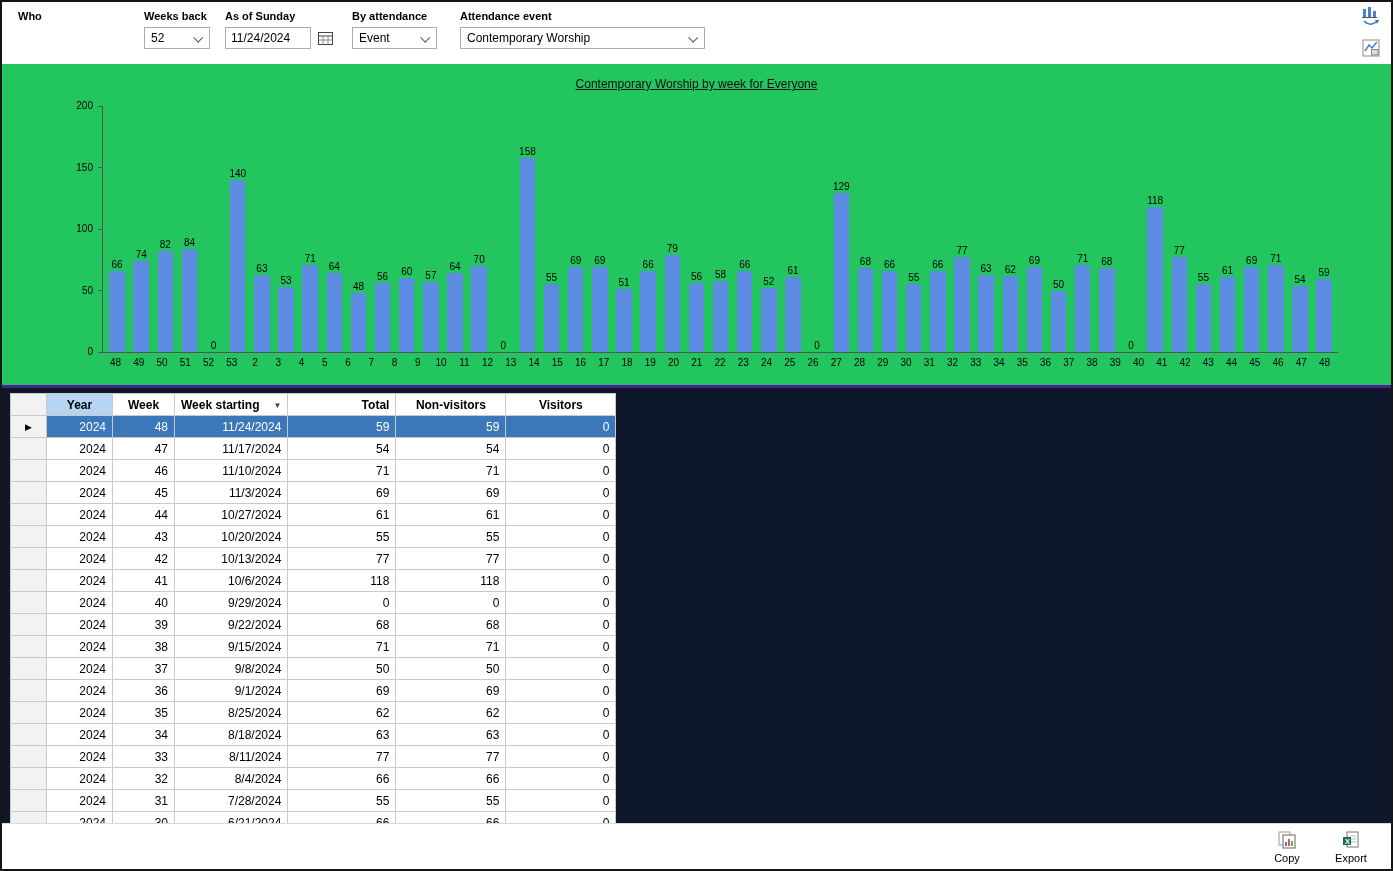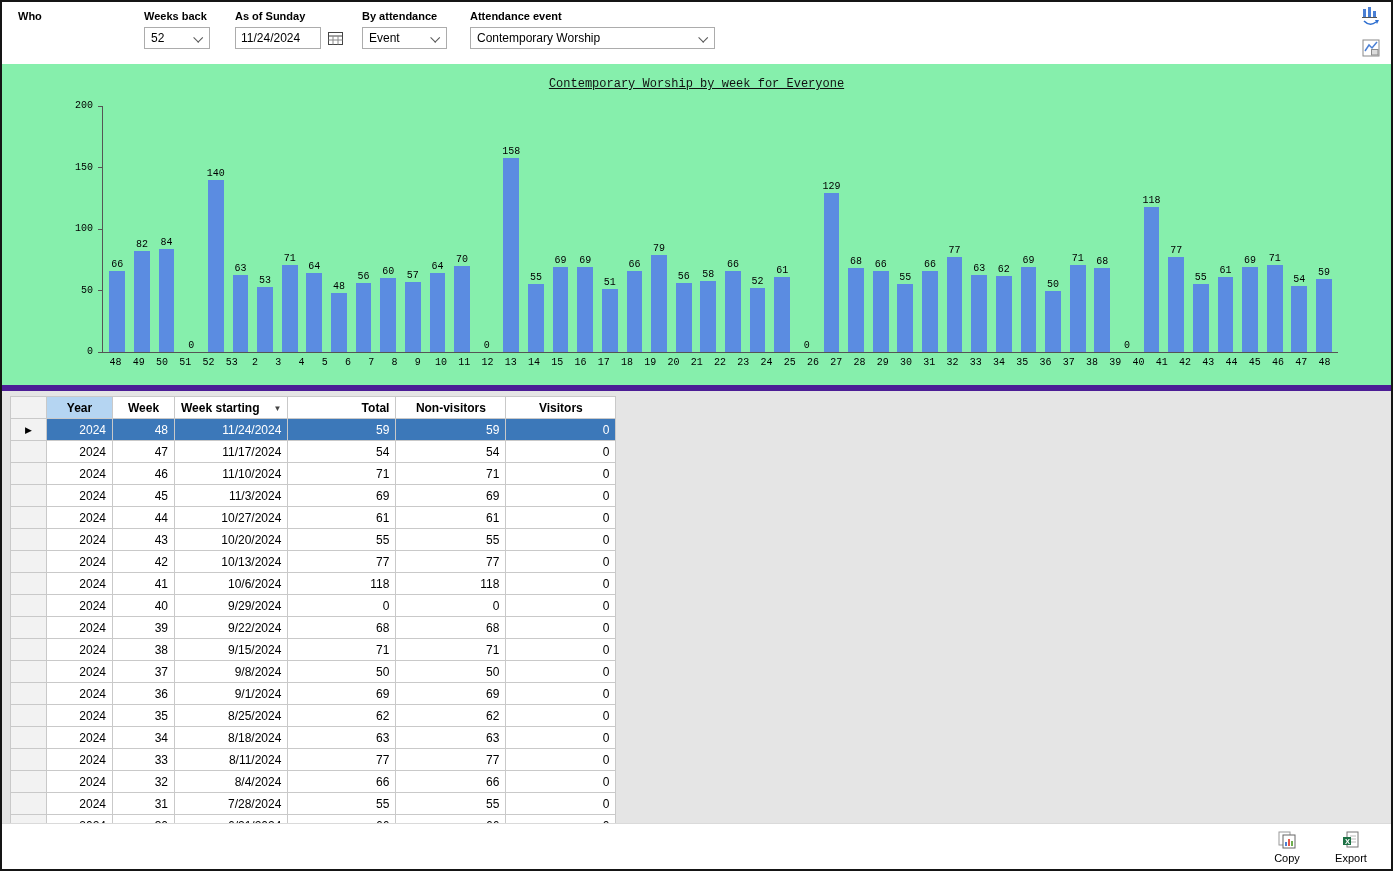--- a/index.html
+++ b/index.html
@@ -40,42 +40,42 @@
   }
   .chev {
     width: 7px; height: 7px;
     border-right: 1.4px solid #555;
     border-bottom: 1.4px solid #555;
     transform: rotate(45deg) translateY(-1px);
     margin-right: 8px;
     flex: 0 0 auto;
   }
   .g-who   { width: 108px; margin-right: 18px; gap: 38px; }
-  .g-weeks { width: 66px;  margin-right: 25px; justify-content: center; }
+  .g-weeks { width: 66px;  margin-right: 15px; justify-content: center; }
   .g-asof  { width: 112px; margin-right: 15px; }
   .g-byatt { width: 85px;  margin-right: 23px; }
   .g-event { width: 245px; }
   .date-row { display: flex; align-items: center; }
   .date-box {
     width: 86px; height: 22px;
     border: 1px solid #acacac;
     background: #fff;
     font-size: 12px;
     display: flex; align-items: center;
     padding-left: 5px;
   }
   .cal-btn { margin-left: 5px; width: 20px; height: 20px; display: flex; align-items: center; justify-content: center; cursor: pointer; }
   .toolbar-icons {
     position: absolute; right: 9px; top: 3px;
     display: flex; flex-direction: column; gap: 7px; align-items: center;
   }
   .tb-icon { width: 22px; height: 24px; display: flex; align-items: center; justify-content: center; cursor: pointer; }
 
   
-  .chart-section { height: 321px; position: relative; background: #86efac; font-family: Liberation Mono, monospace; }
+  .chart-section { height: 321px; position: relative; background: #22c55e; }
   .chart-title {
     position: absolute; top: 13px; left: 0; width: 100%;
     text-align: center; font-size: 12px;
     text-decoration: underline; color: #111;
     cursor: pointer;
   }
   .plot {
     position: absolute; left: 100px; right: 53px; top: 42px; bottom: 32px;
     border-left: 1px solid #555;
     border-bottom: 1px solid #555;
@@ -93,24 +93,24 @@
     position: absolute; right: calc(100% + 10px);
     font-size: 10px; line-height: 12px; white-space: nowrap;
   }
   .ytick-mark { position: absolute; right: 100%; width: 5px; height: 1px; background: #555; }
   .x-labels { position: absolute; left: 100px; right: 53px; top: 293px; display: flex; padding: 0 2px; }
   .x-label { flex: 1; text-align: center; font-size: 10px; min-width: 0; }
 
   
   .table-section {
     height: 438px;
-    border-top: 6px solid #4c1d95;
+    border-top: 3px solid #4c1d95;
     overflow: hidden;
     padding: 5px 0 0 8px;
-    background: #e5e5e5;
+    background: #0f172a;
   }
   table.grid { border-collapse: collapse; table-layout: fixed; font-size: 12px; }
   .grid th, .grid td {
     border: 1px solid #c9c9c9;
     height: 22px;
     padding: 0 6px;
     white-space: nowrap;
     overflow: hidden;
   }
   .grid th { font-weight: bold; background: #ffffff; text-align: center; }
@@ -219,20 +219,24 @@
     </div>
   </div>
 
   <div class="chart-section">
     <div class="chart-title">Contemporary Worship by week for Everyone</div>
     <div class="plot">
       <div class="bars">
           <div class="bar-slot">
             <div class="bar-value">66</div>
             <div class="bar" style="height: 33%; background: rgb(91, 140, 225);"></div>
+          </div>
+          <div class="bar-slot">
+            <div class="bar-value">74</div>
+            <div class="bar" style="height: 37%; background: rgb(91, 140, 225);"></div>
           </div>
           <div class="bar-slot">
             <div class="bar-value">82</div>
             <div class="bar" style="height: 41%; background: rgb(91, 140, 225);"></div>
           </div>
           <div class="bar-slot">
             <div class="bar-value">84</div>
             <div class="bar" style="height: 42%; background: rgb(91, 140, 225);"></div>
           </div>
           <div class="bar-slot">

